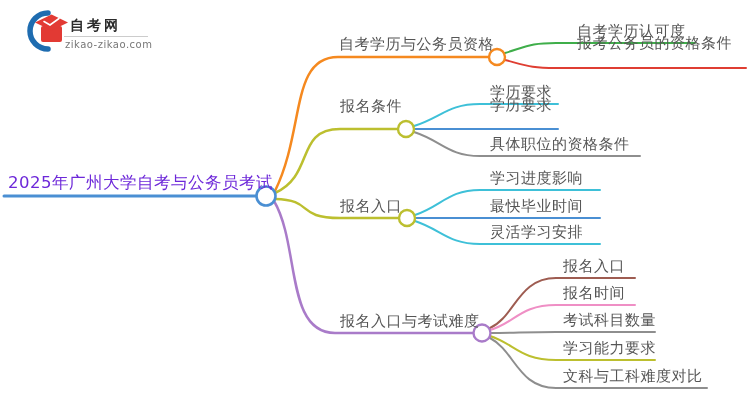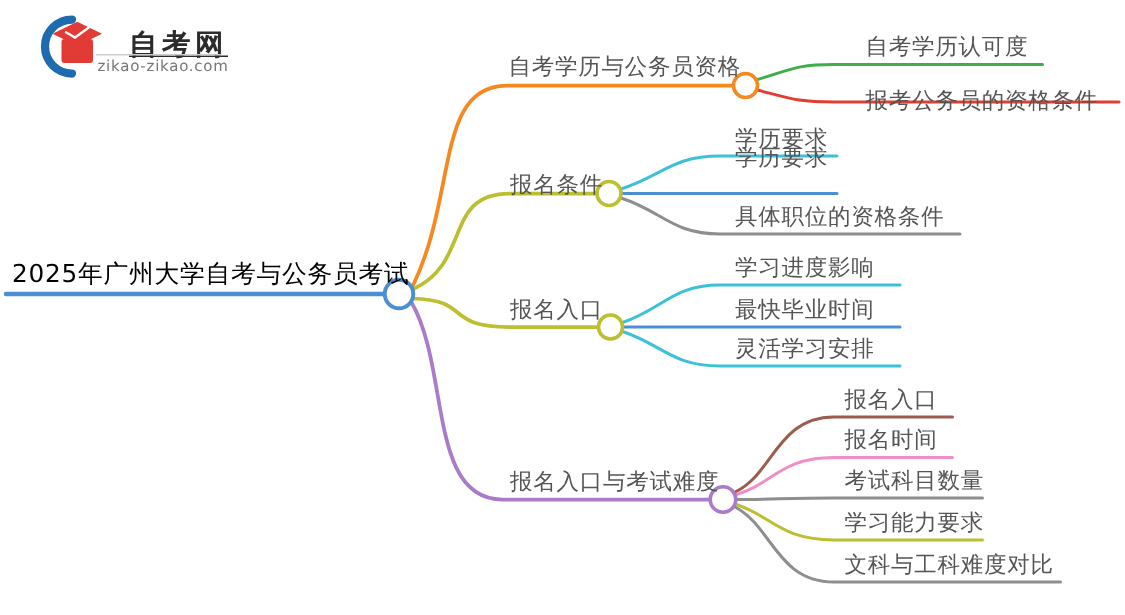--- a/index.html
+++ b/index.html
@@ -6,28 +6,28 @@
   body{
     width:750px;height:410px;position:relative;background:#ffffff;overflow:hidden;
     font-family:"DejaVu Sans","Liberation Sans",sans-serif;
   }
   #map-svg{position:absolute;left:0;top:0;width:750px;height:410px;}
   .node-label{
     position:absolute;white-space:nowrap;color:#555555;
     font-size:15px;line-height:19px;letter-spacing:0.5px;cursor:default;
   }
   .root-label{
-    position:absolute;white-space:nowrap;color:#000000;
+    position:absolute;white-space:nowrap;color:#6d28d9;
     font-size:16.5px;line-height:22px;letter-spacing:0.5px;
   }
   .logo{position:absolute;left:22px;top:6px;width:150px;height:52px;}
   .logo-icon{position:absolute;left:2px;top:2px;}
   .logo-title{
-    position:absolute;left:64px;top:11px;font-size:19px;font-weight:bold;
-    color:#2b2b2b;letter-spacing:3px;white-space:nowrap;text-decoration:underline;
+    position:absolute;left:48px;top:11px;font-size:14px;font-weight:bold;
+    color:#2b2b2b;letter-spacing:3px;white-space:nowrap;
   }
   .logo-divider{position:absolute;left:42px;top:30px;width:84px;height:1px;background:#cccccc;}
   .logo-subtitle{
     position:absolute;left:43px;top:33px;font-size:10px;color:#777777;
     letter-spacing:0.5px;white-space:nowrap;
   }
 </style>
 </head>
 <body>
 
@@ -72,23 +72,23 @@
   </svg>
   <div class="logo-title">自考网</div>
   <div class="logo-divider"></div>
   <div class="logo-subtitle">zikao-zikao.com</div>
 </div>
 
 <div class="root-label" style="left:8px;top:172px;">2025年广州大学自考与公务员考试</div>
 
 <div class="node-label" style="left:339px;top:35px;">自考学历与公务员资格</div>
 <div class="node-label" style="left:577px;top:22px;">自考学历认可度</div>
-<div class="node-label" style="left:577px;top:58px;">报考公务员的资格条件</div>
+<div class="node-label" style="left:577px;top:34px;">报考公务员的资格条件</div>
 
-<div class="node-label" style="left:340px;top:114px;">报名条件</div>
+<div class="node-label" style="left:340px;top:97px;">报名条件</div>
 <div class="node-label" style="left:490px;top:83px;">学历要求</div>
 <div class="node-label" style="left:490px;top:96px;">学历要求</div>
 <div class="node-label" style="left:490px;top:135px;">具体职位的资格条件</div>
 
 <div class="node-label" style="left:340px;top:197px;">报名入口</div>
 <div class="node-label" style="left:490px;top:169px;">学习进度影响</div>
 <div class="node-label" style="left:490px;top:197px;">最快毕业时间</div>
 <div class="node-label" style="left:490px;top:223px;text-align:right;">灵活学习安排</div>
 
 <div class="node-label" style="left:340px;top:312px;">报名入口与考试难度</div>

